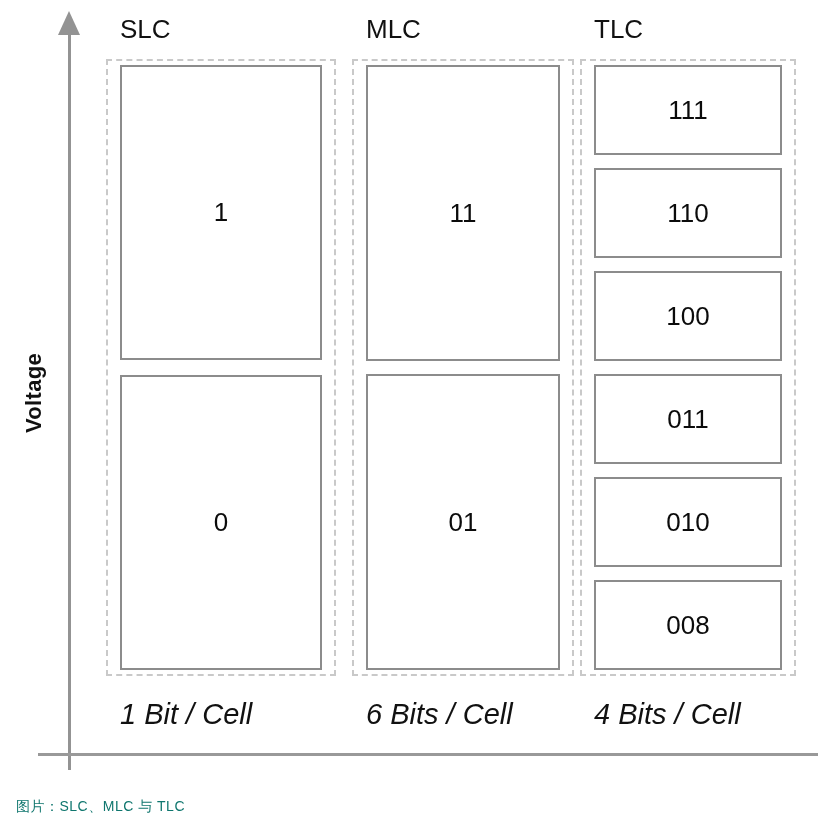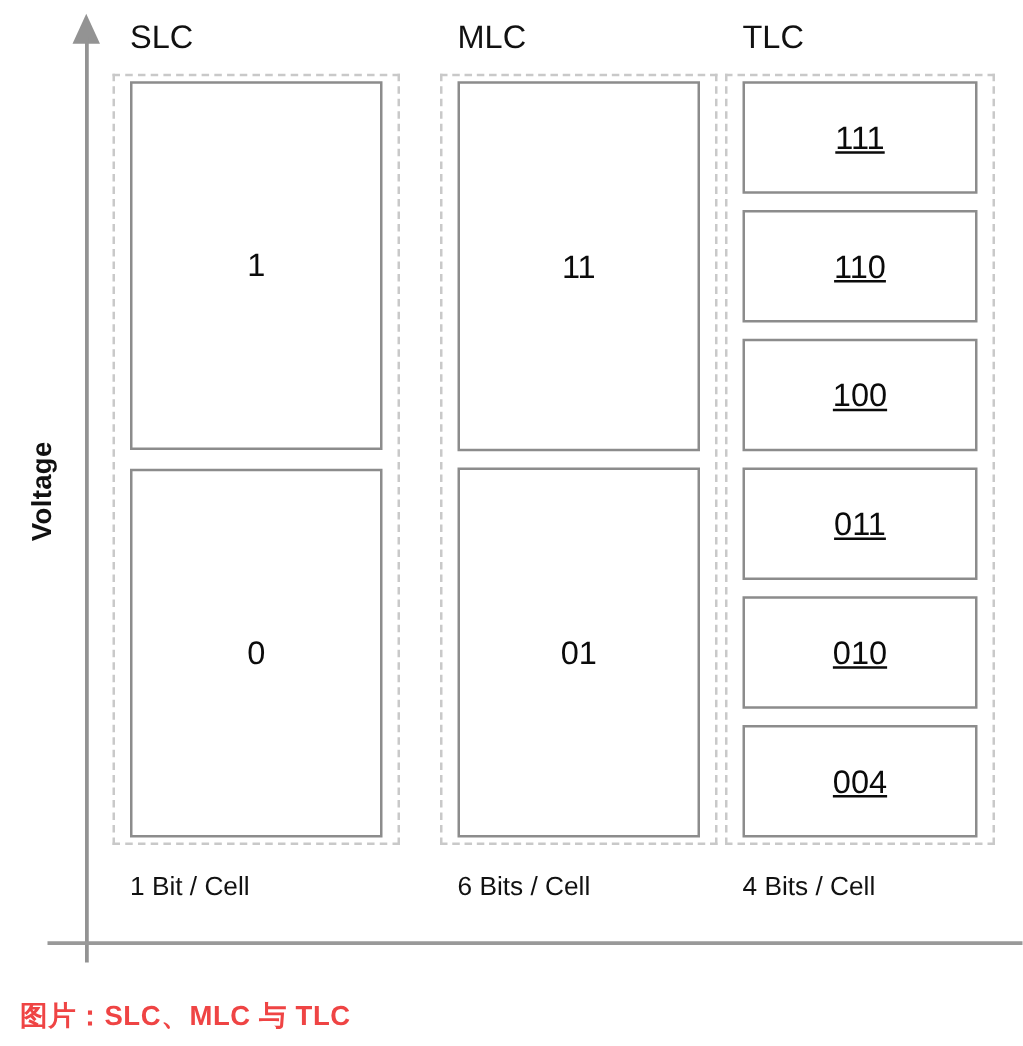--- a/index.html
+++ b/index.html
@@ -102,47 +102,48 @@
     border: 2px solid #8c8c8c;
     box-sizing: border-box;
     background: #ffffff;
     display: flex;
     align-items: center;
     justify-content: center;
     font-size: 26px;
     color: #0b0b0b;
     flex: 1 1 auto;
   }
-  .cells.gap-lg .cell { margin-bottom: 13px; text-decoration: underline; }
+  .cells.gap-lg .cell { margin-bottom: 13px; }
   .cells.gap-md .cell { margin-bottom: 13px; }
   .cells.gap-sm .cell { margin-bottom: 15px; }
   .cells .cell:last-child { margin-bottom: 0; }
 
   .col-footer {
     position: absolute;
     top: 698px;
     left: 14px;
-    font-size: 21px;
+    font-size: 29px;
     color: #111111;
     white-space: nowrap;
+    font-style: italic;
   }
 
   
-  #col-slc { left: 90px; width: 230px; }
+  #col-slc { left: 106px; width: 230px; }
   #col-mlc { left: 352px; width: 222px; }
   #col-tlc { left: 580px; width: 216px; }
 
   
   .caption {
     position: absolute;
     left: 16px;
     top: 798px;
-    font-size: 22px;
-    font-weight: bold;
-    color: #ef4444;
+    font-size: 14px;
+    font-weight: normal;
+    color: #0f766e;
     letter-spacing: 0.5px;
     white-space: nowrap;
   }
 </style>
 </head>
 <body>
 
 <div id="stage">
 
   <div class="axis-arrow"></div>
@@ -172,20 +173,20 @@
 
   <div class="column" id="col-tlc">
     <div class="col-title">TLC</div>
     <div class="dashed-box"></div>
     <div class="cells gap-lg">
       <div class="cell">111</div>
       <div class="cell">110</div>
       <div class="cell">100</div>
       <div class="cell">011</div>
       <div class="cell">010</div>
-      <div class="cell">004</div>
+      <div class="cell">008</div>
     </div>
     <div class="col-footer">4 Bits / Cell</div>
   </div>
 
   <div class="caption">图片：SLC、MLC 与 TLC</div>
 
 </div>
 
 </body></html>

